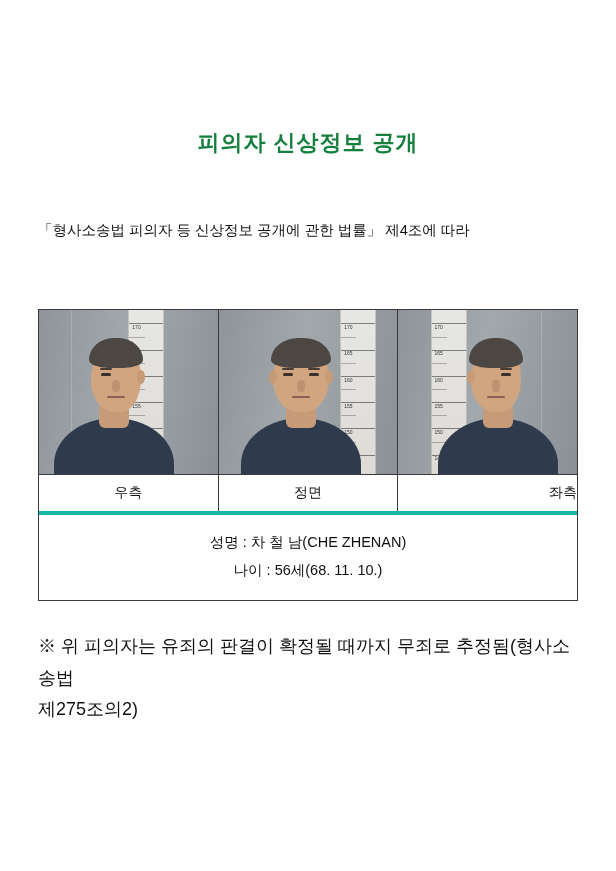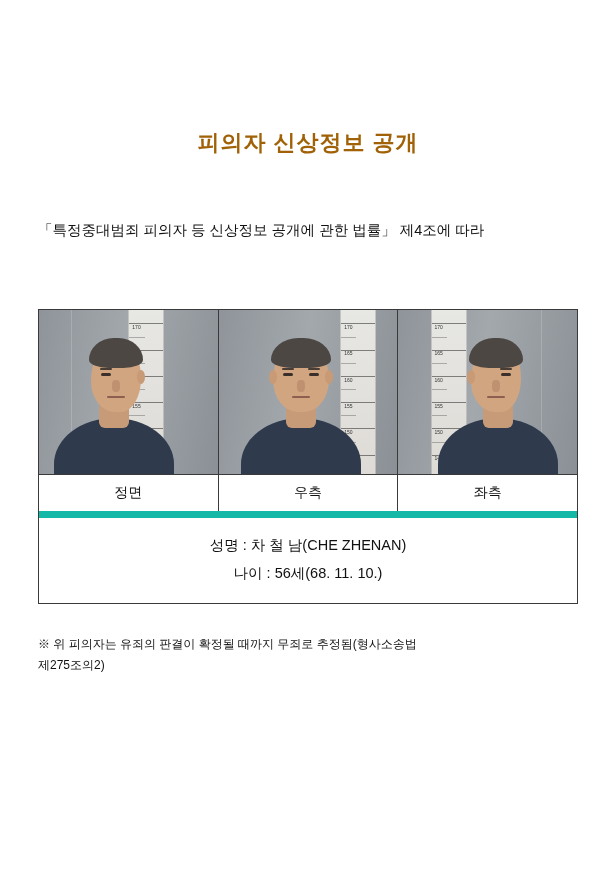--- a/index.html
+++ b/index.html
@@ -20,21 +20,21 @@
     height: 871px;
     box-sizing: border-box;
     padding: 0 38px;
   }
   .doc-title {
     text-align: center;
     font-size: 22px;
     font-weight: bold;
     letter-spacing: 1px;
     margin-top: 128px;
-    color: #a16207;
+    color: #15803d;
   }
   .intro {
     margin-top: 60px;
     font-size: 14.5px;
     line-height: 1.75;
     color: #111;
   }
   .intro .line {
     white-space: nowrap;
   }
@@ -228,45 +228,45 @@
     display: flex;
     border-top: 1px solid #3a3a3a;
   }
   .label-cell {
     flex: 1 1 0;
     text-align: center;
     padding: 9px 0;
     font-size: 14px;
     border-right: 1px solid #3a3a3a;
   }
-  .label-cell:last-child { border-right: none; }
+  .label-cell:last-child { border-right: none; text-align: right; }
   .info-block {
-    border-top: 7px solid #14b8a6;
+    border-top: 4px solid #14b8a6;
     text-align: center;
     padding: 14px 0 16px;
   }
   .info-line {
     font-size: 14.5px;
     line-height: 1.9;
   }
   .footnote {
     margin-top: 30px;
-    font-size: 12px;
+    font-size: 18px;
     line-height: 1.75;
   }
 </style>
 </head>
 <body>
 
 <div class="page">
 
   <div class="doc-title">피의자 신상정보 공개</div>
 
   <div class="intro">
-    <div class="line">「특정중대범죄 피의자 등 신상정보 공개에 관한 법률」 제4조에 따라</div>
+    <div class="line">「형사소송법 피의자 등 신상정보 공개에 관한 법률」 제4조에 따라</div>
   </div>
 
   <div class="bullet-block">
     <div class="bullet-gap"></div>
   </div>
 
   <div class="card">
 
     <div class="photo-row">
 
@@ -376,22 +376,22 @@
             <div class="eye r"></div>
             <div class="nose"></div>
             <div class="mouth"></div>
           </div>
         </div>
       </div>
 
     </div>
 
     <div class="label-row">
+      <div class="label-cell">우측</div>
       <div class="label-cell">정면</div>
-      <div class="label-cell">우측</div>
       <div class="label-cell">좌측</div>
     </div>
 
     <div class="info-block">
       <div class="info-line">성명 : 차 철 남(CHE ZHENAN)</div>
       <div class="info-line">나이 : 56세(68. 11. 10.)</div>
     </div>
 
   </div>
 

